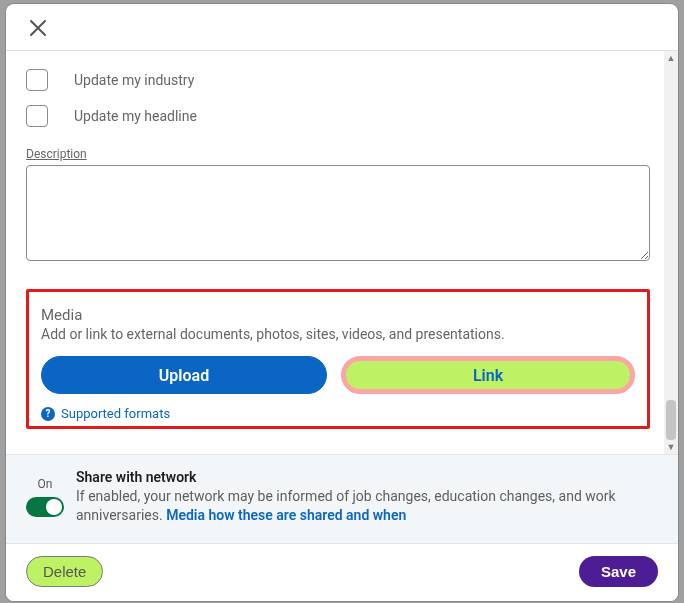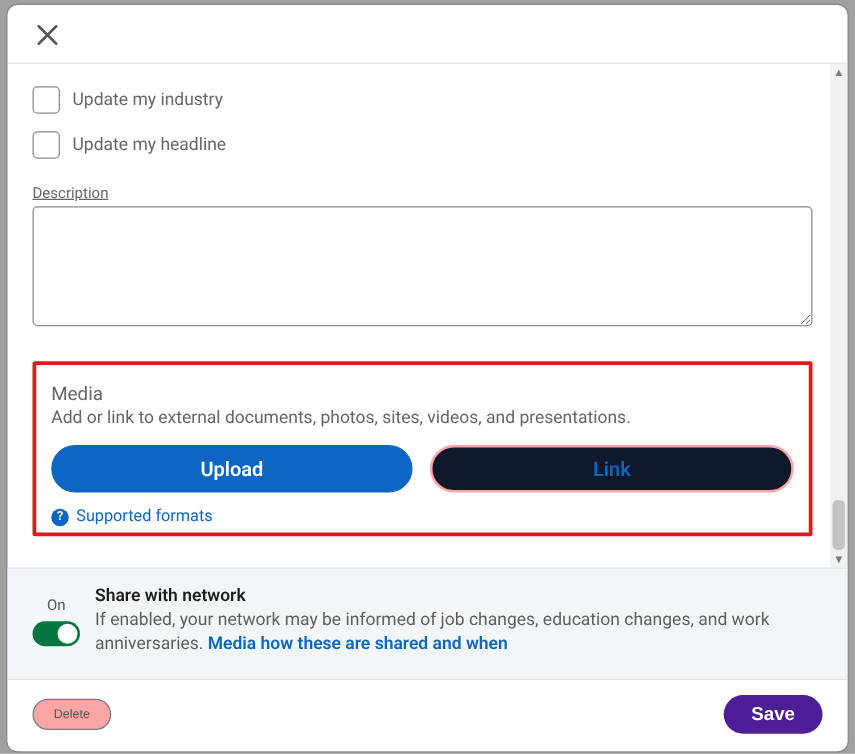--- a/index.html
+++ b/index.html
@@ -41,21 +41,21 @@
   }
   .modal-body {
     flex: 1 1 auto;
     overflow-y: auto;
     padding: 10px 20px 14px 20px;
     position: relative;
   }
   .check-row {
     display:flex;
     align-items:center;
-    gap:10px;
+    gap:26px;
     margin: 8px 0 14px 0;
   }
   .chk {
     width:22px;height:22px;
     border:1px solid #8a8a8a;
     border-radius:4px;
     background:#fff;
     cursor:pointer;
   }
   .check-row label {
@@ -111,23 +111,23 @@
     align-items:center;
     justify-content:center;
     cursor:pointer;
   }
   .pill-primary {
     background:#0a66c2;
     color:#fff;
     border:1px solid #0a66c2;
   }
   .pill-secondary {
-    background:#0f172a;
+    background:#bef264;
     color:#0a66c2;
-    border:2px solid #fca5a5;
+    border:5px solid #fca5a5;
   }
   .formats {
     display:flex;
     align-items:center;
     gap:6px;
     color:#0a66c2;
     font-size:13px;
     cursor:pointer;
   }
   .formats .qicon {
@@ -180,23 +180,23 @@
   .modal-footer{
     border-top:1px solid #e4e4e4;
     padding:12px 20px 14px 20px;
     display:flex;
     justify-content:space-between;
     align-items:center;
     background:#fff;
   }
   .btn-delete{
     border:1px solid #7a7a7a;
-    background:#fca5a5;
+    background:#bef264;
     color:#555;
-    font-size:10px;
+    font-size:15px;
     padding:6px 16px;
     border-radius:18px;
     cursor:pointer;
   }
   .btn-save{
     background:#4c1d95;
     color:#fff;
     border:none;
     font-size:15px;
     font-weight:600;

